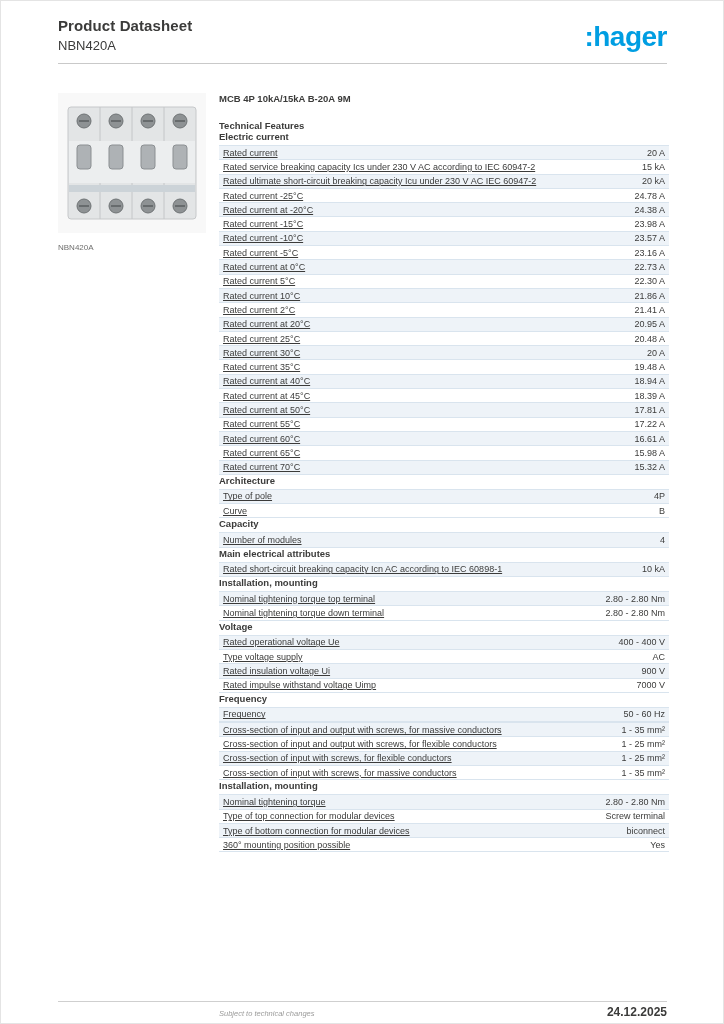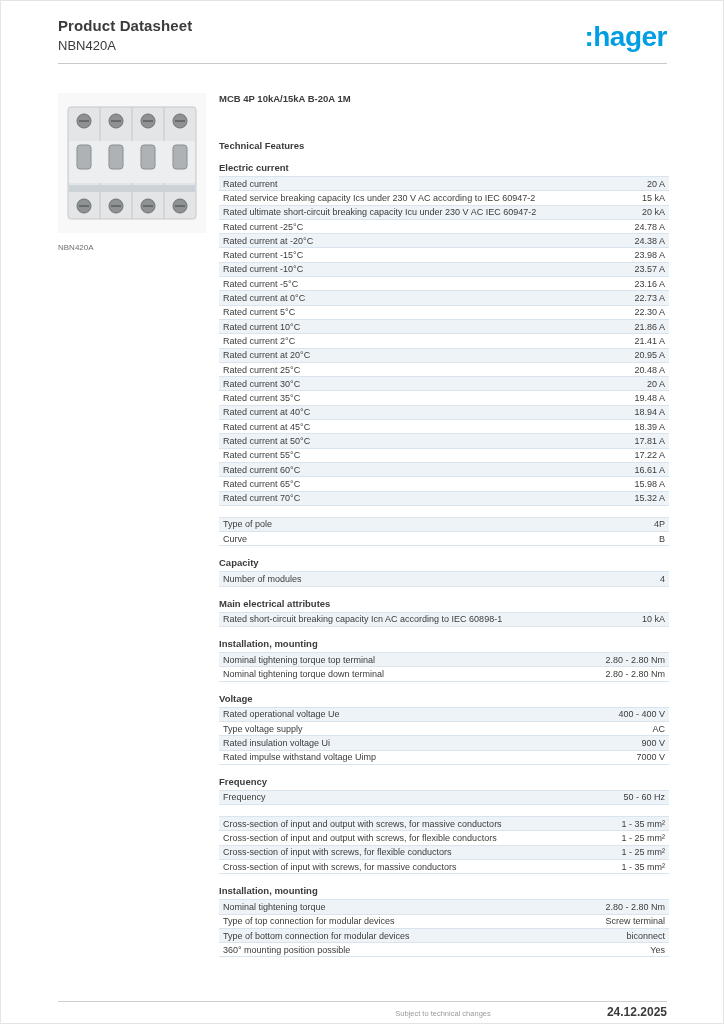--- a/index.html
+++ b/index.html
@@ -20,37 +20,37 @@
                  border-top:1px solid #c9c9c9; }
 
   
   .left-col { position:absolute; left:57px; top:92px; width:148px; }
   .photo { width:148px; height:140px; background:#f8f8f8; }
   .caption { margin-top:10px; font-size:8px; color:#6f6f6e; }
 
   
   .right-col { position:absolute; left:218px; top:92px; width:450px; }
   .product-name { font-size:9.5px; font-weight:bold; }
-  .features-title { font-size:9.5px; font-weight:bold; margin-top:36px; }
-
-  .section { margin-top:11px; }
+  .features-title { font-size:9.5px; font-weight:bold; margin-top:16px; }
+
+  .section { }
   .section-title { font-size:9.5px; font-weight:bold; margin-bottom:3px; }
   .spec-table { border-top:1px solid #d9e4ee; }
   .spec-row { display:flex; justify-content:space-between; align-items:center;
               height:14.3px; border-bottom:1px solid #d9e4ee;
               font-size:9px; padding:0 4px; }
   .spec-row:nth-child(odd) { background:#eef3f8; }
-  .spec-label { text-align:left; }
+  .spec-label { text-align:left;text-decoration:underline; }
   .spec-value { text-align:right; white-space:nowrap; }
 
   
   .footer-rule { position:absolute; left:57px; right:56px; top:1000px;
                  border-top:1px solid #cfcfcf; }
   .footer-note { position:absolute; left:218px; right:56px; top:1008px;
-                 text-align:center; font-size:7.5px; color:#9b9b9a; }
+                 text-align:left; font-size:7.5px; color:#9b9b9a;font-style:italic; }
   .footer-date { position:absolute; right:56px; top:1004px;
                  font-size:12px; font-weight:bold; color:#3b3b3a; }
 </style>
 </head>
 <body>
 
 <div class="page">
 
   <div class="header">
     <div class="header-title">Product Datasheet</div>
@@ -105,21 +105,21 @@
             <line x1="53" y1="113" x2="63" y2="113"></line>
           <line x1="85" y1="113" x2="95" y2="113"></line>
             <line x1="117" y1="113" x2="127" y2="113"></line>
         </g>
       </svg>
     </div>
     <div class="caption">NBN420A</div>
   </div>
 
   <div class="right-col">
-    <div class="product-name">MCB 4P 10kA/15kA B-20A 1M</div>
+    <div class="product-name">MCB 4P 10kA/15kA B-20A 9M</div>
     <div class="features-title">Technical Features</div>
     <div>
         <div class="section">
           <div class="section-title">Electric current</div>
           <div class="spec-table">
             <div class="spec-row">
               <span class="spec-label">Rated current</span>
               <span class="spec-value">20 A</span>
             </div>
             <div class="spec-row">
@@ -206,20 +206,21 @@
               <span class="spec-label">Rated current 65°C</span>
               <span class="spec-value">15.98 A</span>
             </div>
             <div class="spec-row">
               <span class="spec-label">Rated current 70°C</span>
               <span class="spec-value">15.32 A</span>
             </div>
           </div>
         </div>
         <div class="section">
+          <div class="section-title">Architecture</div>
           <div class="spec-table">
             <div class="spec-row">
               <span class="spec-label">Type of pole</span>
               <span class="spec-value">4P</span>
             </div>
             <div class="spec-row">
               <span class="spec-label">Curve</span>
               <span class="spec-value">B</span>
             </div>
           </div>

